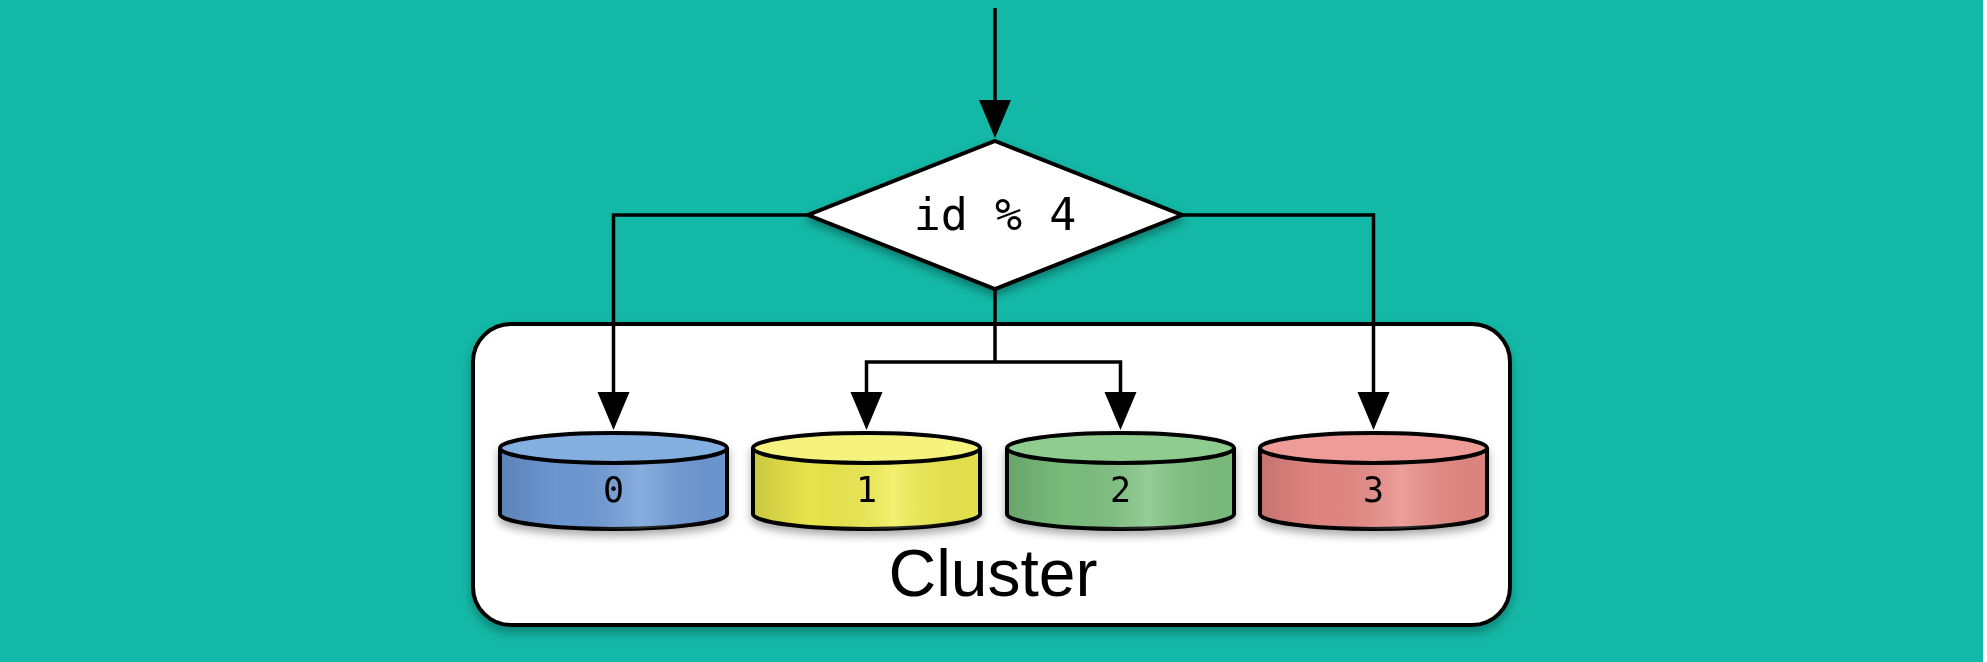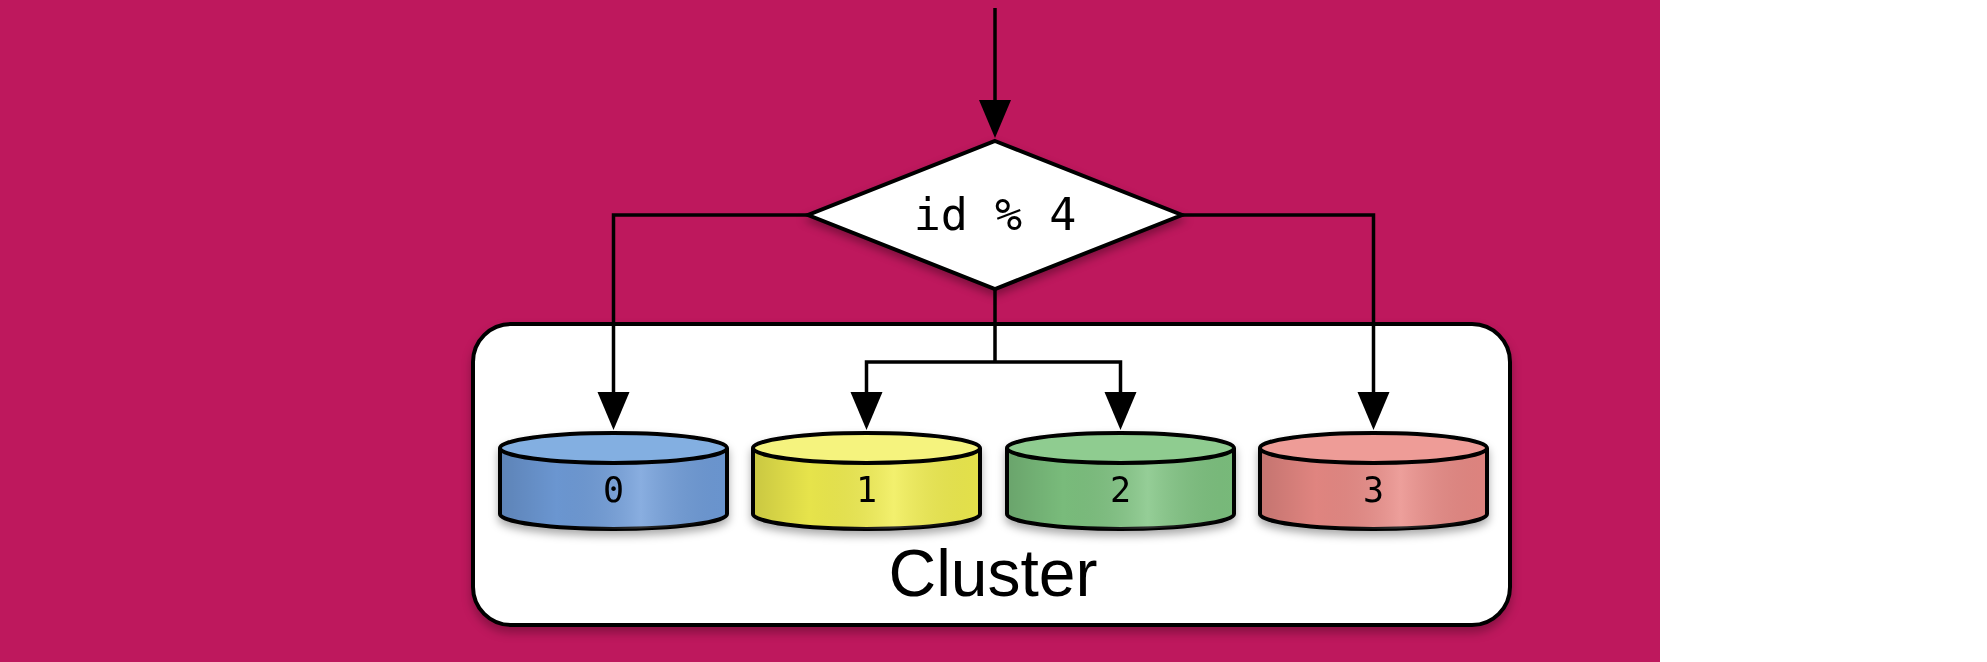--- a/index.html
+++ b/index.html
@@ -1,20 +1,20 @@
 <!DOCTYPE html>
 <html><head>
 <meta charset="utf-8">
 <style>
   html, body { margin: 0; padding: 0; background: #ffffff; }
   .canvas {
     position: relative;
-    width: 1660px;
+    width: 1983px;
     height: 662px;
-    background: #be185d;
+    background: #14b8a6;
     overflow: hidden;
     font-family: "Liberation Sans", sans-serif;
   }
   svg { display: block; }
   .connector {
     fill: none;
     stroke-width: 3.5;
     stroke-linejoin: miter;
   }
   .outline {

